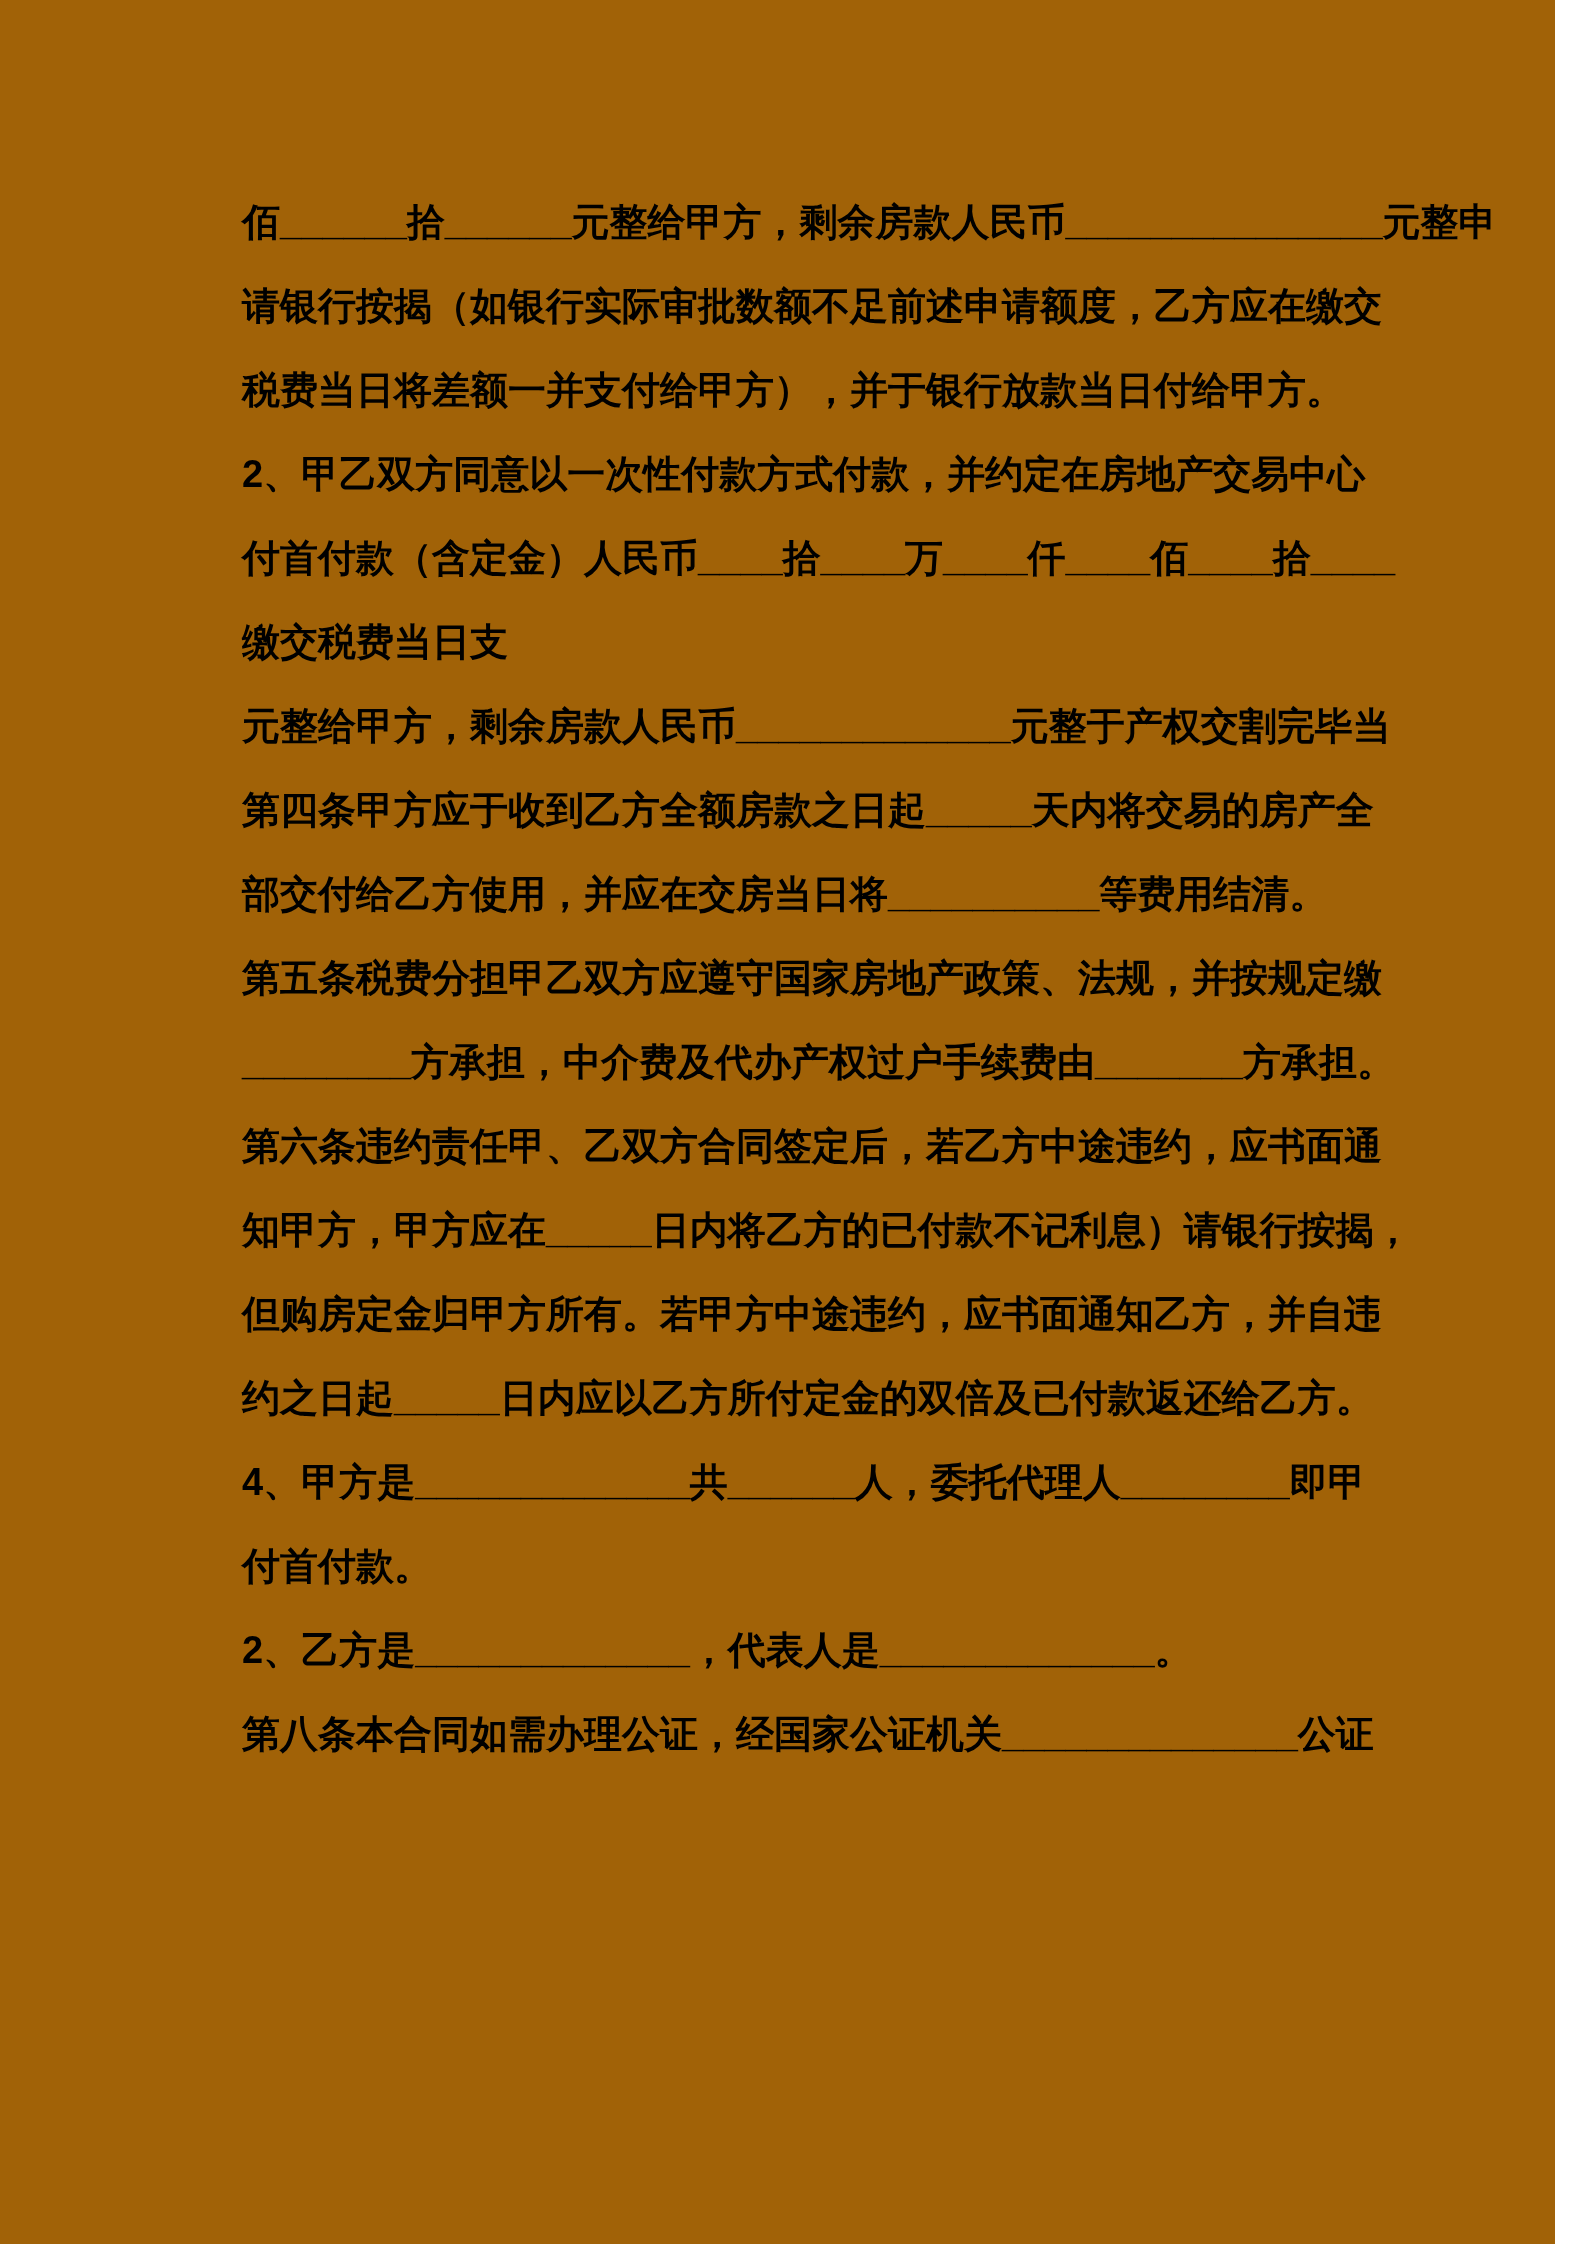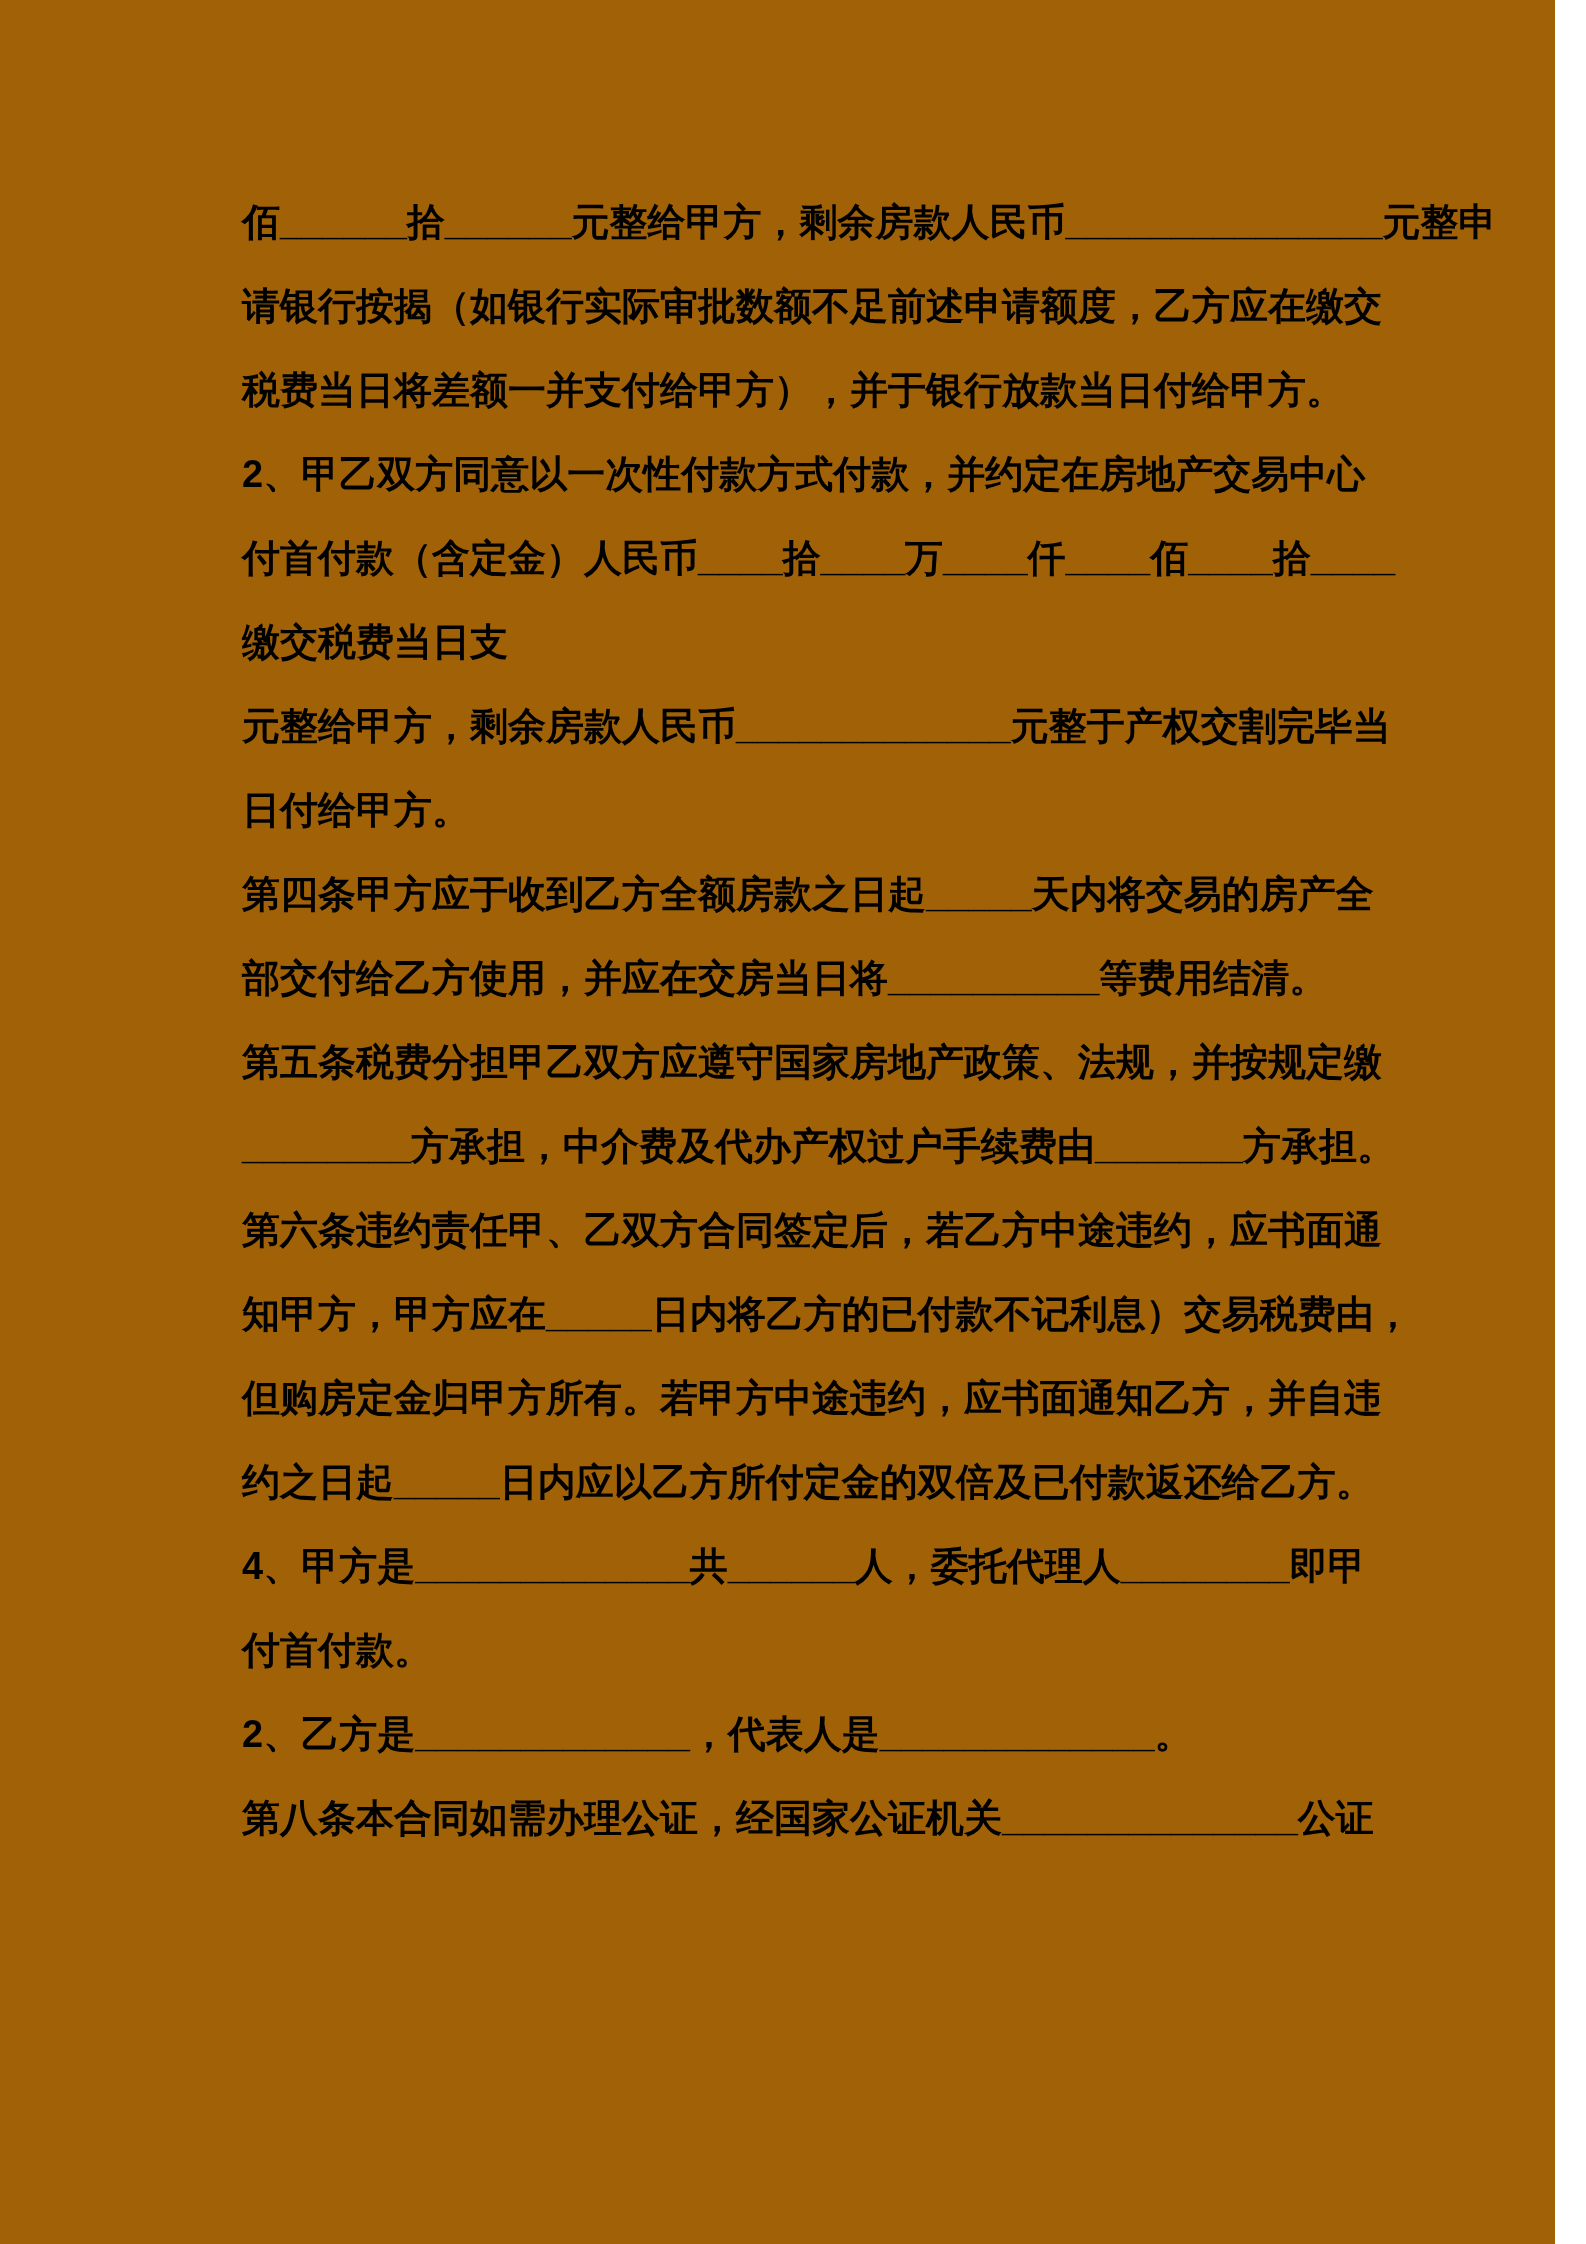--- a/index.html
+++ b/index.html
@@ -35,27 +35,26 @@
 
 <div class="page">
   <div class="text-block">
     <div class="line">佰______拾______元整给甲方，剩余房款人民币_______________元整申</div>
     <div class="line">请银行按揭（如银行实际审批数额不足前述申请额度，乙方应在缴交</div>
     <div class="line">税费当日将差额一并支付给甲方），并于银行放款当日付给甲方。</div>
     <div class="line">2、甲乙双方同意以一次性付款方式付款，并约定在房地产交易中心</div>
     <div class="line">付首付款（含定金）人民币____拾____万____仟____佰____拾____</div>
     <div class="line">缴交税费当日支</div>
     <div class="line">元整给甲方，剩余房款人民币_____________元整于产权交割完毕当</div>
-    <div class="line">日付给甲方。</div>
     <div class="line">第四条甲方应于收到乙方全额房款之日起_____天内将交易的房产全</div>
     <div class="line">部交付给乙方使用，并应在交房当日将__________等费用结清。</div>
     <div class="line">第五条税费分担甲乙双方应遵守国家房地产政策、法规，并按规定缴</div>
     <div class="line">________方承担，中介费及代办产权过户手续费由_______方承担。</div>
     <div class="line">第六条违约责任甲、乙双方合同签定后，若乙方中途违约，应书面通</div>
-    <div class="line">知甲方，甲方应在_____日内将乙方的已付款不记利息）交易税费由，</div>
+    <div class="line">知甲方，甲方应在_____日内将乙方的已付款不记利息）请银行按揭，</div>
     <div class="line">但购房定金归甲方所有。若甲方中途违约，应书面通知乙方，并自违</div>
     <div class="line">约之日起_____日内应以乙方所付定金的双倍及已付款返还给乙方。</div>
     <div class="line">4、甲方是_____________共______人，委托代理人________即甲</div>
     <div class="line">付首付款。</div>
     <div class="line">2、乙方是_____________，代表人是_____________。</div>
     <div class="line">第八条本合同如需办理公证，经国家公证机关______________公证</div>
   </div>
 </div>
 
 </body></html>

